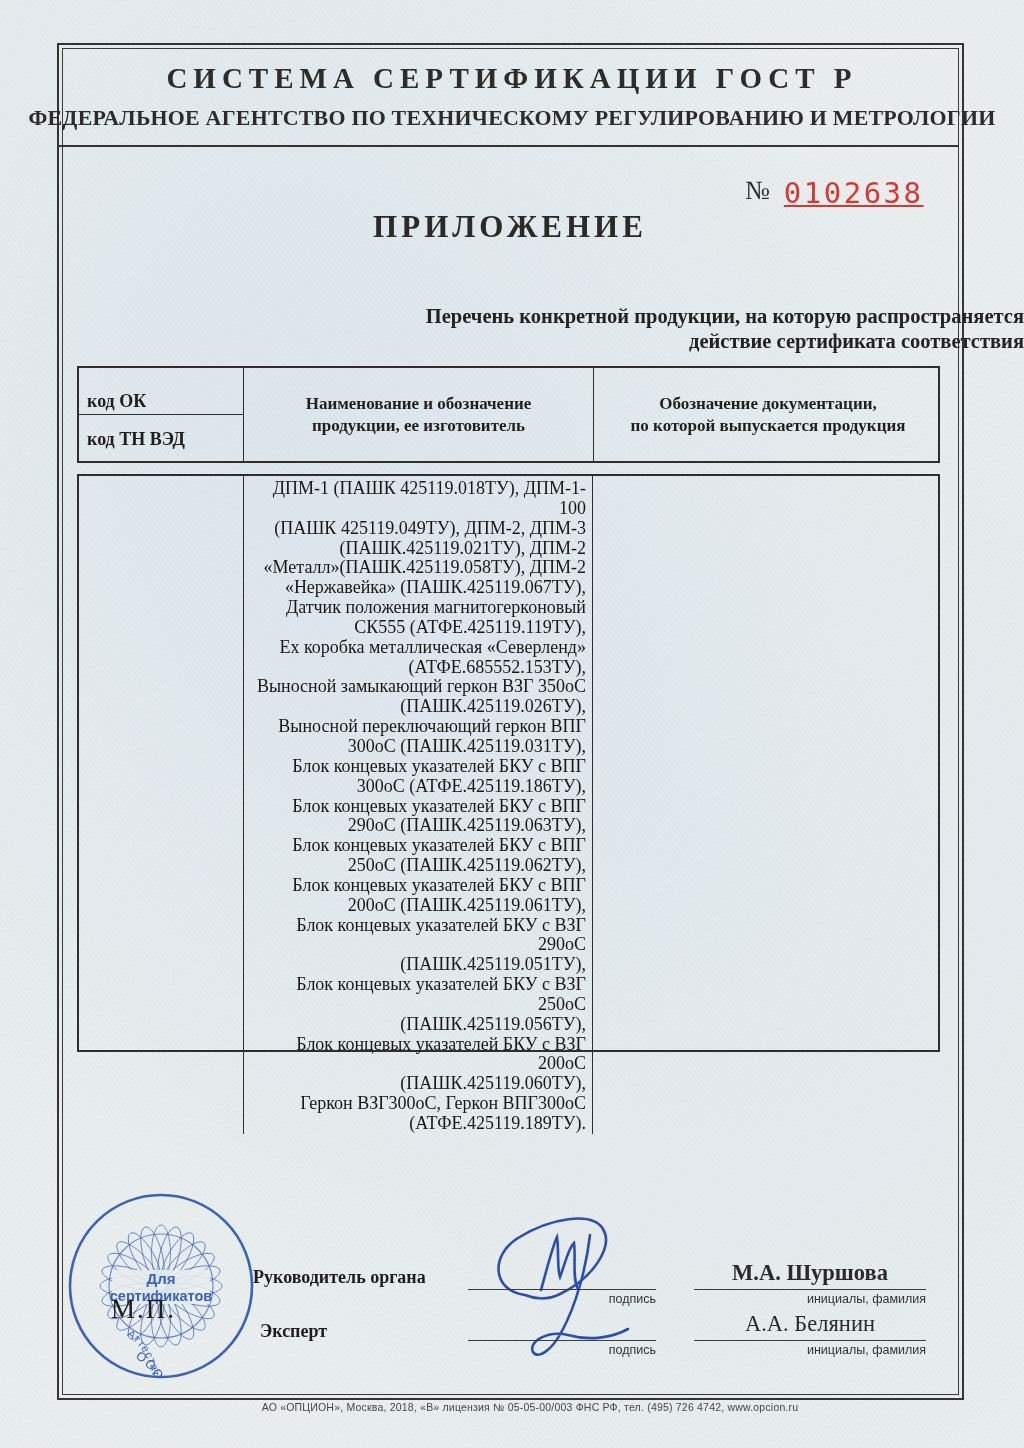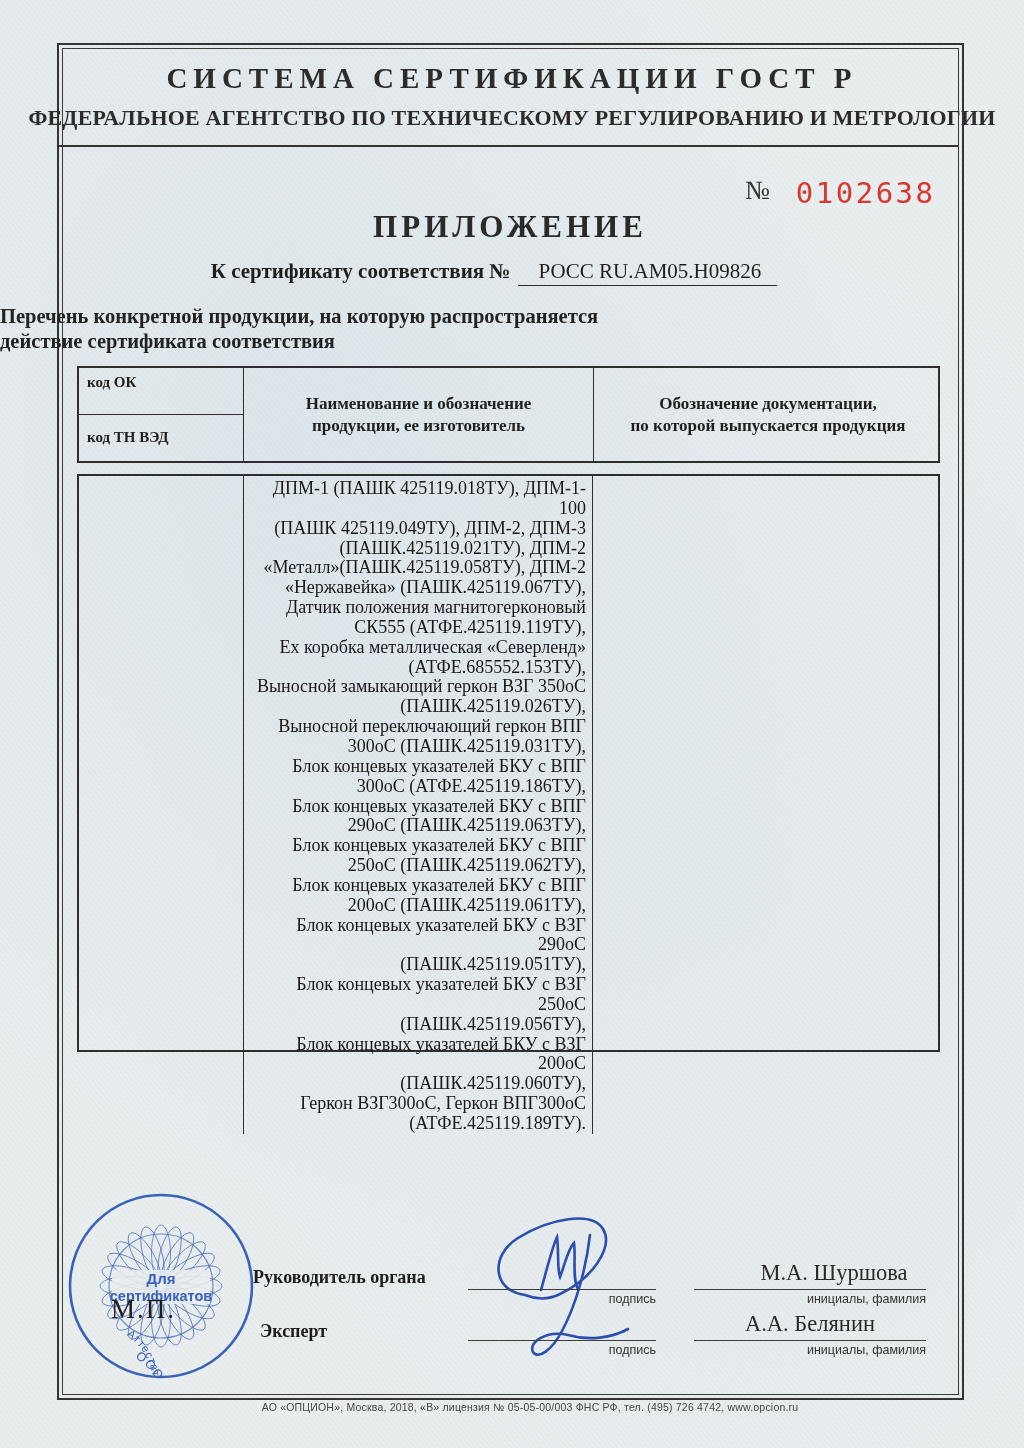--- a/index.html
+++ b/index.html
@@ -34,44 +34,44 @@
   .title2{
     left:0;top:106px;width:1024px;text-align:center;
     font-size:21.5px;font-weight:bold;letter-spacing:0.2px;color:#2c2c2c;
     white-space:nowrap;transform:scaleX(1.02);
   }
   .doc-no{left:745px;top:176px;white-space:nowrap;}
   .doc-no .no-sign{font-size:26px;color:#2f2f2f;vertical-align:top;}
   .doc-no .no-value{
     font-family:"DejaVu Sans Mono", monospace;
     font-size:29px;letter-spacing:2.5px;color:var(--number-red,#d9362f);
-    vertical-align:top;margin-left:22px;
+    vertical-align:top;margin-left:10px;text-decoration:underline;
   }
   .main-title{
     left:0;top:209px;width:1020px;text-align:center;
     font-size:31px;font-weight:bold;letter-spacing:4px;color:#2a2a2a;
   }
   .cert-line{left:0;top:259px;width:988px;text-align:center;font-size:21px;white-space:nowrap;}
   .cert-line .lbl{font-weight:bold;}
   .cert-line .val{
     display:inline-block;border-bottom:1.8px solid #2c2c2c;
     padding:0 16px 1px 20px;margin-left:8px;font-weight:normal;
   }
   .subtitle{
-    left:0;top:304px;width:1024px;text-align:left;
+    left:0;top:304px;width:1024px;text-align:right;
     font-size:20.5px;font-weight:bold;line-height:25px;white-space:pre-line;color:#222;
   }
   
   .thead{
     position:absolute;left:77px;top:366px;width:863px;height:97px;
     border:2px solid #2e2e2e;box-sizing:border-box;
     display:grid;grid-template-columns:164px 350px 349px;
   }
   .thead .c1{display:grid;grid-template-rows:46px auto;}
-  .thead .c1 > div{padding:6px 0 0 8px;font-size:15px;font-weight:bold;}
+  .thead .c1 > div{padding:23px 0 0 8px;font-size:18px;font-weight:bold;}
   .thead .c1 .r2{border-top:1.5px solid #2e2e2e;padding-top:14px;}
   .thead .c2,.thead .c3{
     border-left:1.5px solid #2e2e2e;
     display:flex;align-items:center;justify-content:center;text-align:center;
     font-size:17px;font-weight:bold;line-height:22px;white-space:pre-line;
   }
   .tbody{
     position:absolute;left:77px;top:474px;width:863px;height:578px;
     border:2px solid #2e2e2e;box-sizing:border-box;
     display:grid;grid-template-columns:164px 350px 349px;
@@ -91,21 +91,21 @@
   .rule-s1{left:468px;top:1289px;width:188px;}
   .rule-n1{left:694px;top:1289px;width:232px;}
   .rule-s2{left:468px;top:1340px;width:188px;}
   .rule-n2{left:694px;top:1340px;width:232px;}
   .cap{font-family:"Liberation Sans", sans-serif;font-size:12.5px;color:#333;text-align:right;}
   .cap-s1{left:468px;top:1292px;width:188px;}
   .cap-n1{left:694px;top:1292px;width:232px;}
   .cap-s2{left:468px;top:1343px;width:188px;}
   .cap-n2{left:694px;top:1343px;width:232px;}
   .sig-name{font-size:22.5px;color:#2a2a2a;text-align:center;white-space:nowrap;}
-  .name1{left:718px;top:1260px;width:232px;}
+  .name1{left:694px;top:1260px;width:232px;font-weight:bold;}
   .name2{left:694px;top:1311px;width:232px;}
   .autograph{left:440px;top:1195px;width:260px;height:175px;color:var(--signature-blue,#2b4fae);}
   .footer{
     left:0;top:1401px;width:1060px;text-align:center;
     font-family:"Liberation Sans", sans-serif;font-size:10.5px;color:#474747;
     letter-spacing:.2px;
   }
 </style>
 </head>
 <body>
@@ -118,23 +118,20 @@
   <div class="abs title1">СИСТЕМА СЕРТИФИКАЦИИ ГОСТ Р</div>
   <div class="abs title2">ФЕДЕРАЛЬНОЕ АГЕНТСТВО ПО ТЕХНИЧЕСКОМУ РЕГУЛИРОВАНИЮ И МЕТРОЛОГИИ</div>
 
   <div class="abs doc-no">
     <span class="no-sign">№</span>
     <span class="no-value">0102638</span>
   </div>
 
   <div class="abs main-title">ПРИЛОЖЕНИЕ</div>
 
-  <div class="abs cert-line">
-    <span class="lbl">К сертификату соответствия №</span><span class="val">РОСС RU.АМ05.Н09826</span>
-  </div>
 
   <div class="abs subtitle">Перечень конкретной продукции,  на которую распространяется
 действие сертификата соответствия</div>
 
   <div class="thead">
     <div class="c1">
       <div class="r1">код ОК</div>
       <div class="r2">код ТН ВЭД</div>
     </div>
     <div class="c2">Наименование и обозначение

